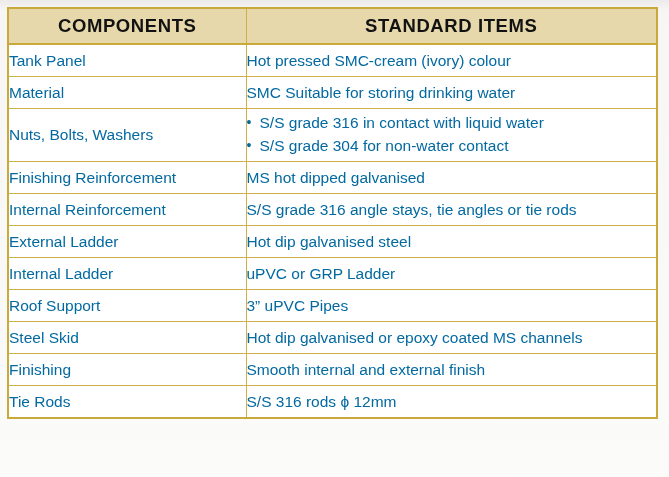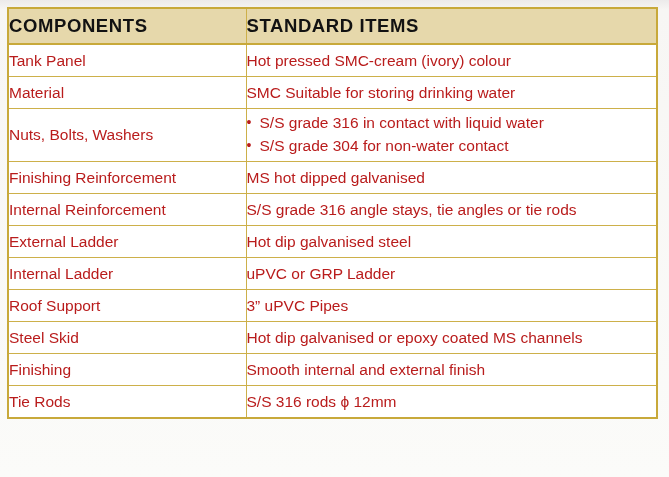--- a/index.html
+++ b/index.html
@@ -41,33 +41,33 @@
   .spec-table td {
     border: 1px solid #cdb04a;
     padding: 0;
     vertical-align: middle;
   }
 
   
   .spec-table thead th {
     background: #e6d8ab;
     height: 34px;
-    text-align: left;
+    text-align: center;
     color: #121212;
     font-size: 18.5px;
     font-weight: bold;
     letter-spacing: 0.6px;
     border-bottom: 2px solid #c8a93a;
   }
   .th-inner { display: block; line-height: 1; }
 
   
   .spec-table tbody td {
     height: 31px;
-    color: #b91c1c;
+    color: #0369a1;
     font-size: 15.5px;
     line-height: 1.15;
     background: #ffffff;
   }
   .cell-component { padding-left: 22px; }
   .cell-item      { padding-left: 18px; padding-right: 6px; margin-left: 8px; }
 
   
   .spec-table tbody tr.row-tall td { height: 52px; }
 

